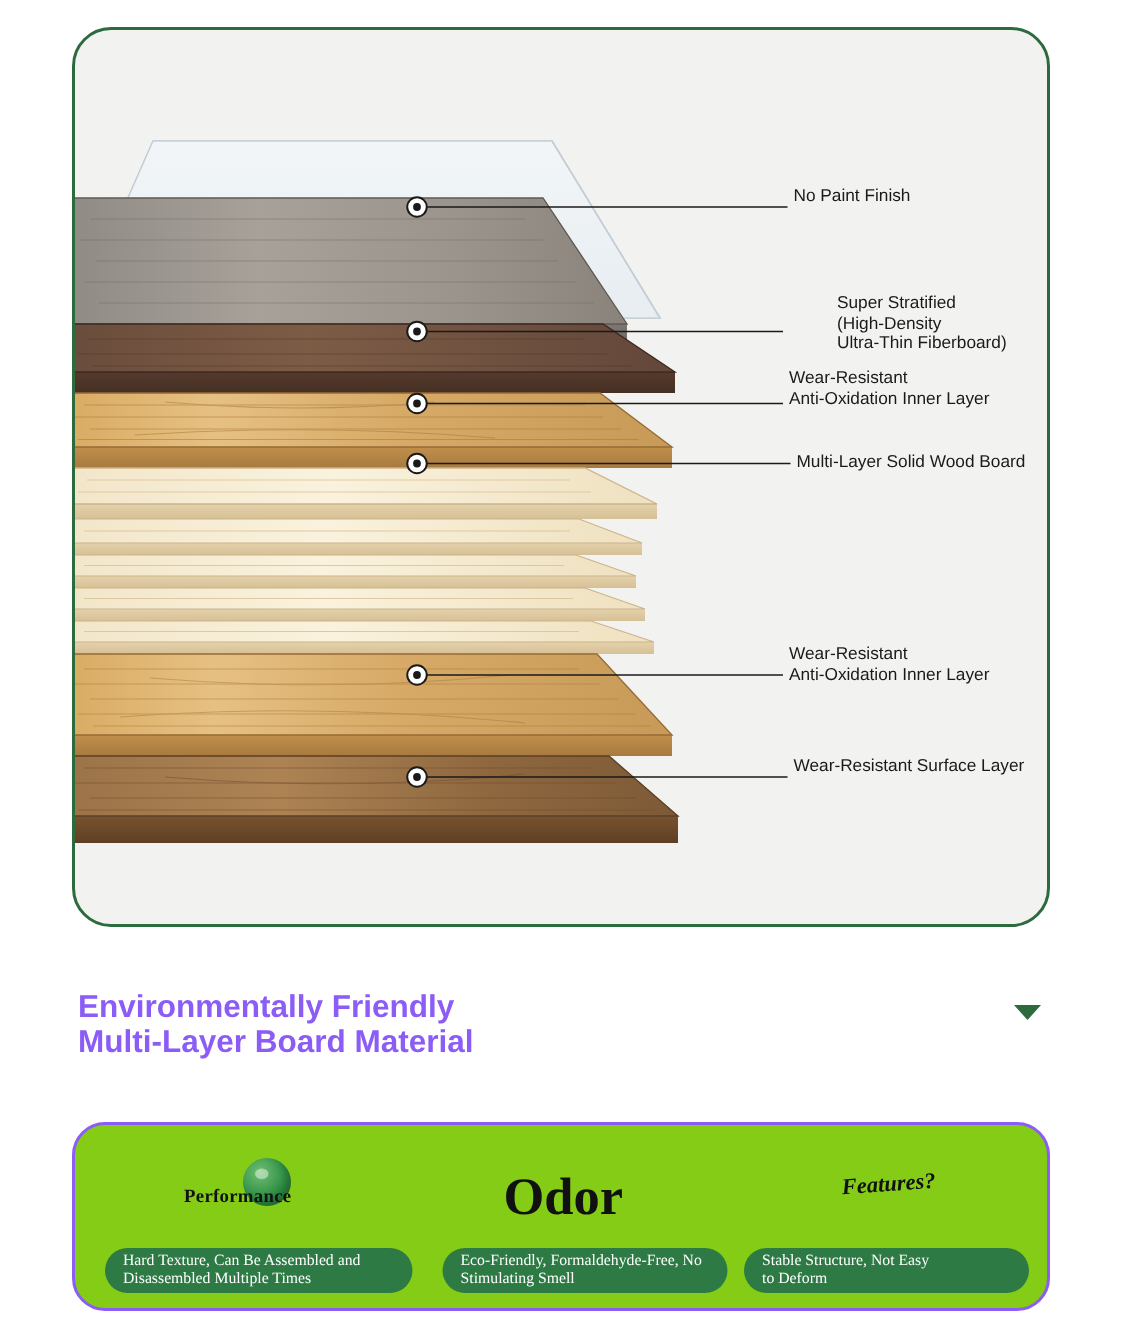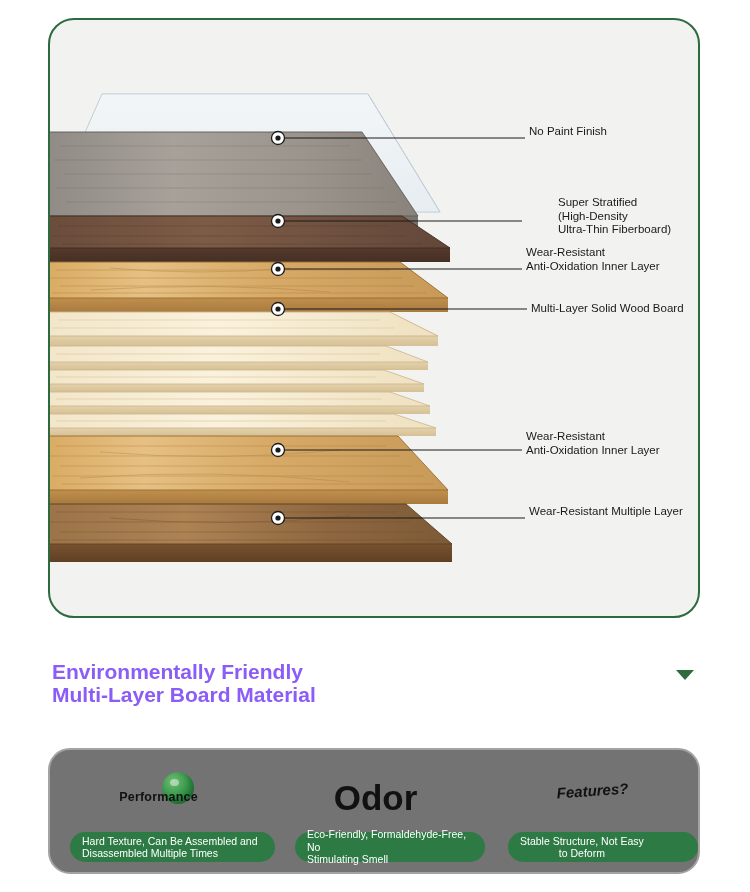--- a/index.html
+++ b/index.html
@@ -73,25 +73,26 @@
     border-top: 10px solid #2d6a3e;
   }
 
   
   .feature-panel {
     position: absolute;
     left: 48px;
     top: 748px;
     width: 652px;
     height: 126px;
-    background: #737373;
-    border: 2px solid #a3a3a3;
+    background: #84cc16;
+    border: 2px solid #8b5cf6;
     border-radius: 22px;
     box-sizing: border-box;
     overflow: hidden;
+    font-family: Liberation Serif, serif;
   }
   .feature-col {
     position: absolute;
     top: 0;
     width: 217px;
     height: 122px;
   }
   .feature-col.c1 { left: 0px; }
   .feature-col.c2 { left: 217px; }
   .feature-col.c3 { left: 434px; }
@@ -150,21 +151,21 @@
     line-height: 12.5px;
     padding: 3px 12px;
     box-sizing: border-box;
     white-space: pre-line;
     display: flex;
     align-items: center;
     text-align: left;
   }
   .pill.p1 { left: 20px; width: 205px; }
   .pill.p2 { left: 245px; width: 190px; }
-  .pill.p3 { left: 458px; width: 190px; text-align: center; }
+  .pill.p3 { left: 446px; width: 190px; }
 </style>
 </head>
 <body>
 
 <div id="page">
 
   <div class="diagram-panel">
 
     <svg class="diagram-svg" width="648" height="596" viewBox="0 0 648 596">
       <defs>
@@ -380,21 +381,21 @@
 Ultra-Thin Fiberboard)</div>
 
     <div class="callout" style="left:476px; top:226px;">Wear-Resistant
 Anti-Oxidation Inner Layer</div>
 
     <div class="callout" style="left:481px; top:282px;text-align:right;">Multi-Layer Solid Wood Board</div>
 
     <div class="callout" style="left:476px; top:410px;">Wear-Resistant
 Anti-Oxidation Inner Layer</div>
 
-    <div class="callout" style="left:479px; top:485px;">Wear-Resistant Multiple Layer</div>
+    <div class="callout" style="left:479px; top:485px;">Wear-Resistant Surface Layer</div>
   </div>
 
   <div class="section-head">Environmentally Friendly
 Multi-Layer Board Material</div>
   <div class="chevron"></div>
 
   <div class="feature-panel">
 
     <div class="feature-col c1">
       <div class="leaf-blob"></div>

